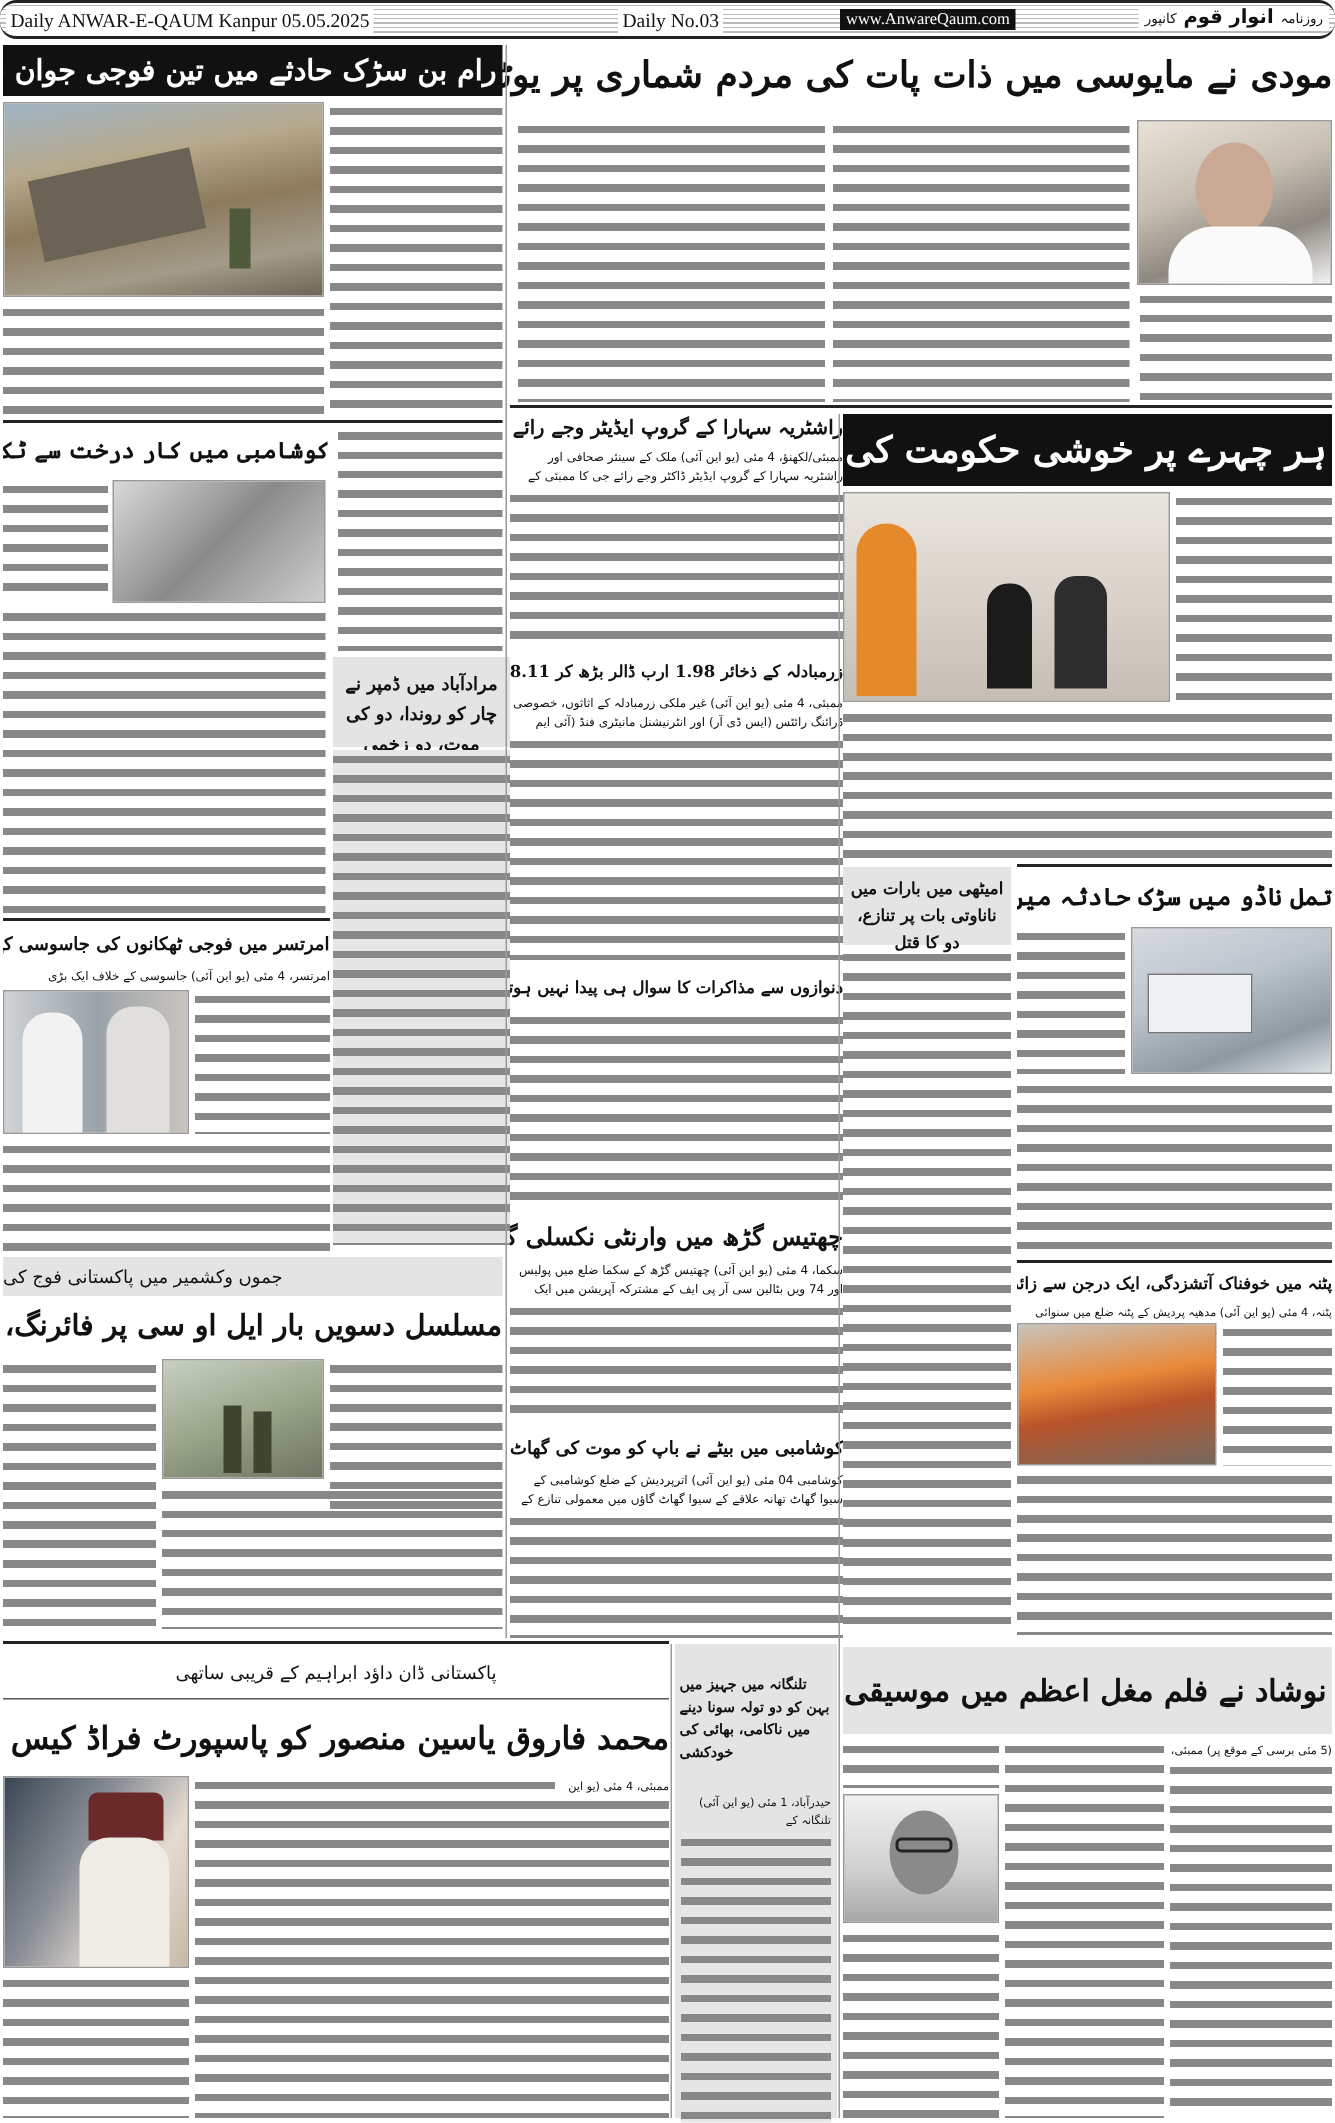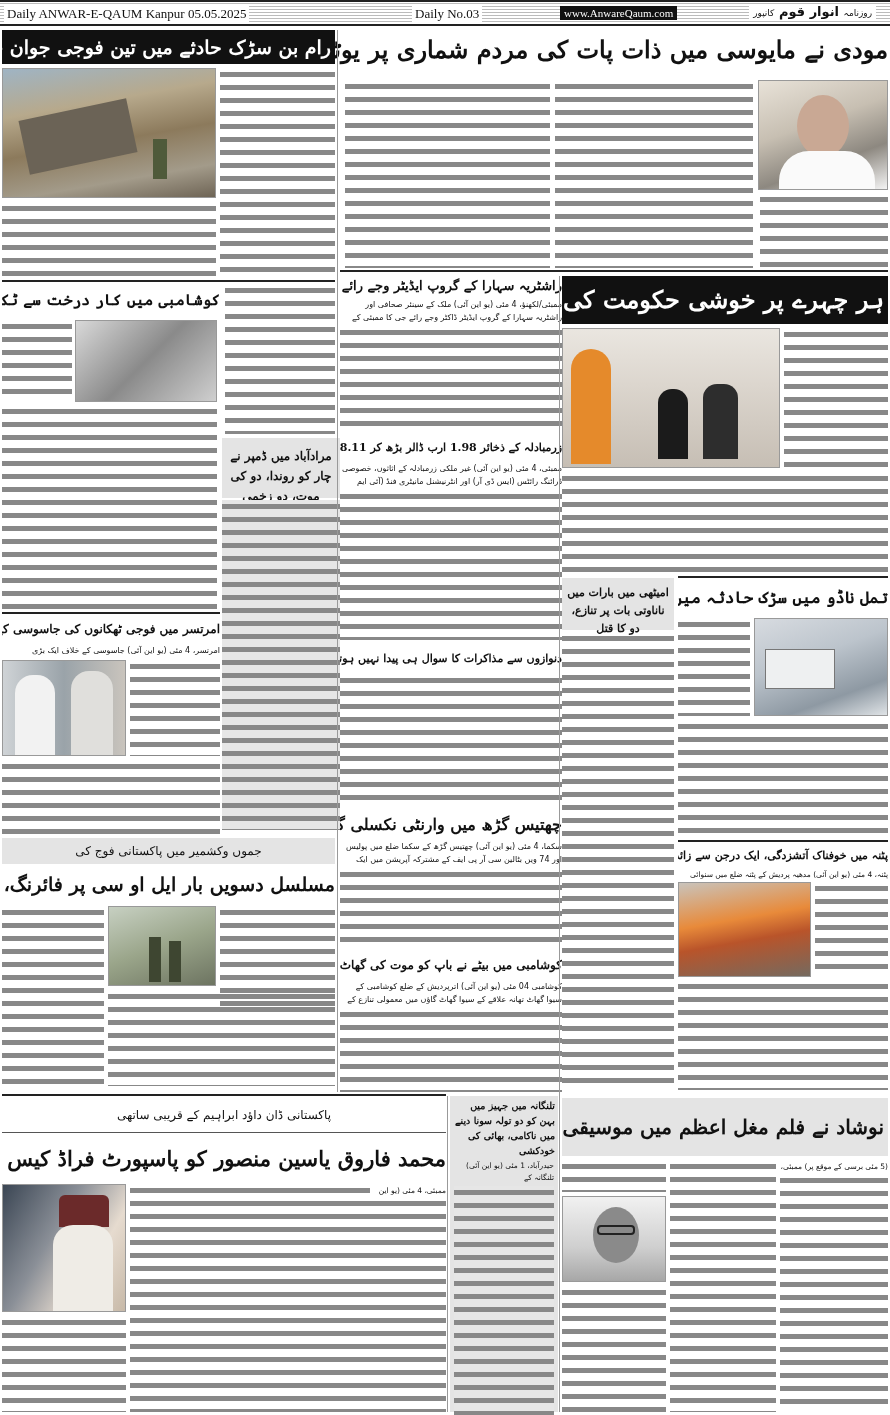--- a/index.html
+++ b/index.html
@@ -3,25 +3,25 @@
 <meta charset="utf-8">
 <style>
   * { box-sizing: border-box; margin: 0; padding: 0; }
   html, body { width: 890px; height: 1415px; background: #fff; overflow: hidden; }
   body { font-family: "DejaVu Sans", sans-serif; color: #111; position: relative; }
   .abs { position: absolute; }
   .rtl { direction: rtl; text-align: right; }
 
   
   #masthead { left: 0; top: 0; width: 890px; height: 26px; border-top: 2px solid #222; border-bottom: 2px solid #222;
-    background: repeating-linear-gradient(0deg, #fff 0 2px, #bbb 2px 3px); }
+    background: repeating-linear-gradient(0deg, #fff 0 2px, #bbb 2px 3px); border-radius: 11px; }
   .mh-left { left: 4px; top: 4px; font-family: "Liberation Serif", serif; font-size: 13px; background: #fff; padding: 0 3px; }
   .mh-page { left: 412px; top: 4px; font-family: "Liberation Serif", serif; font-size: 13px; background: #fff; padding: 0 3px; }
   .mh-url { left: 560px; top: 4px; font-family: "Liberation Serif", serif; font-size: 11px; background: #111; color: #fff; padding: 1px 4px; }
-  .mh-brand { right: 14px; top: 2px; font-size: 13px; font-weight: bold; background: #fff; padding: 0 4px; direction: rtl; }
+  .mh-brand { right: 4px; top: 2px; font-size: 13px; font-weight: bold; background: #fff; padding: 0 4px; direction: rtl; }
   .mh-brand small { font-size: 9px; font-weight: normal; }
 
   
   .hl { font-family: "DejaVu Serif", serif; font-weight: bold; direction: rtl; text-align: right; white-space: nowrap; overflow: hidden; }
   .hl-black { background: #111; color: #fff; }
   .hl-gray { background: #e4e4e4; }
 
   
   .col { font-size: 8.5px; line-height: 13px; color: #333; direction: rtl; text-align: justify; overflow: hidden;
     background-image: repeating-linear-gradient(180deg, transparent 0 4px, #888 4px 9px, transparent 9px 13px);
@@ -131,21 +131,21 @@
 
 <div class="abs rule" style="left:678px;top:840px;width:210px;"></div>
 <div class="abs hl" style="left:678px;top:844px;width:210px;height:24px;font-size:11px;line-height:24px;">پٹنہ میں خوفناک آتشزدگی، ایک درجن سے زائد گھر جل کر خاکستر</div>
 <div class="abs rtl" style="left:678px;top:868px;width:210px;height:13px;font-size:7.5px;line-height:13px;overflow:hidden;">پٹنہ، 4 مئی (یو این آئی) مدھیہ پردیش کے پٹنہ ضلع میں سنوائی تھانہ علاقے کے تحت رام</div>
 <div class="abs col" style="left:815px;top:882px;width:73px;height:95px;"></div>
 <div class="abs photo" style="left:678px;top:882px;width:133px;height:95px;background:linear-gradient(170deg,#c9c3bb 0%,#e88a3a 40%,#b9542a 60%,#756a5f 100%);"></div>
 <div class="abs col" style="left:678px;top:980px;width:210px;height:110px;"></div>
 <div class="abs col" style="left:562px;top:840px;width:112px;height:250px;"></div>
 
 <div class="abs hl-gray" style="left:2px;top:838px;width:333px;height:26px;">
-  <div class="hl" style="font-size:12px;line-height:26px;text-align:center;font-weight:normal;">جموں وکشمیر میں پاکستانی فوج کی</div>
+  <div class="hl" style="font-size:12px;line-height:26px;text-align:left;font-weight:normal;">جموں وکشمیر میں پاکستانی فوج کی</div>
 </div>
 <div class="abs hl" style="left:2px;top:866px;width:333px;height:36px;font-size:19px;line-height:36px;">مسلسل دسویں بار ایل او سی پر فائرنگ، مناسب جواب دیا گیا</div>
 <div class="abs col" style="left:220px;top:906px;width:115px;height:100px;"></div>
 <div class="abs photo" style="left:108px;top:906px;width:108px;height:80px;background:linear-gradient(160deg,#c7d0c2 0%,#9aa58a 50%,#6d7461 100%);">
   <div class="abs" style="left:40px;top:30px;width:12px;height:45px;background:#3e4631;"></div>
   <div class="abs" style="left:60px;top:34px;width:12px;height:41px;background:#3e4631;"></div>
 </div>
 <div class="abs col" style="left:2px;top:906px;width:102px;height:180px;"></div>
 <div class="abs col" style="left:108px;top:990px;width:227px;height:96px;"></div>
 
@@ -159,21 +159,21 @@
 <div class="abs hl" style="left:2px;top:1138px;width:444px;height:42px;font-size:21px;line-height:42px;">محمد فاروق یاسین منصور کو پاسپورٹ فراڈ کیس میں 5 سال قید کی سزا</div>
 <div class="abs photo" style="left:2px;top:1184px;width:124px;height:128px;background:linear-gradient(120deg,#3b4654 0%,#8a8f97 40%,#e6dbcf 70%,#c7b9a8 100%);">
   <div class="abs" style="left:56px;top:10px;width:50px;height:32px;background:#6b2a2a;border-radius:6px 6px 0 0;"></div>
   <div class="abs" style="left:50px;top:40px;width:60px;height:88px;background:#efece6;border-radius:20px 20px 0 0;"></div>
 </div>
 <div class="abs col" style="left:130px;top:1184px;width:316px;height:228px;"></div>
 <div class="abs rtl" style="left:370px;top:1184px;width:76px;height:13px;font-size:7.5px;line-height:13px;overflow:hidden;background:#fff;">ممبئی، 4 مئی (یو این آئی) ممبئی میں</div>
 <div class="abs col" style="left:2px;top:1316px;width:124px;height:96px;"></div>
 
 <div class="abs hl-gray" style="left:450px;top:1096px;width:108px;height:316px;">
-  <div class="hl" style="font-size:9.5px;line-height:15px;white-space:normal;text-align:right;padding:2px 3px;">تلنگانہ میں جہیز میں بہن کو دو تولہ سونا دینے میں ناکامی، بھائی کی خودکشی</div>
+  <div class="hl" style="font-size:9.5px;line-height:15px;white-space:normal;text-align:left;padding:20px 3px;">تلنگانہ میں جہیز میں بہن کو دو تولہ سونا دینے میں ناکامی، بھائی کی خودکشی</div>
   <div class="rtl" style="font-size:7.5px;line-height:12px;padding:0 4px;">حیدرآباد، 1 مئی (یو این آئی) تلنگانہ کے</div>
   <div class="col col-gray" style="margin:2px 4px;height:230px;"></div>
 </div>
 
 <div class="abs hl hl-gray" style="left:562px;top:1098px;width:326px;height:58px;font-size:20px;line-height:58px;padding-right:4px;">نوشاد نے فلم مغل اعظم میں موسیقی دینے سے منع کر دیا تھا</div>
 <div class="abs rtl" style="left:780px;top:1160px;width:108px;height:13px;font-size:7.5px;line-height:13px;overflow:hidden;">(5 مئی برسی کے موقع پر) ممبئی، 4 مئی</div>
 <div class="abs col" style="left:780px;top:1174px;width:108px;height:238px;"></div>
 <div class="abs col" style="left:670px;top:1160px;width:106px;height:252px;"></div>
 <div class="abs col" style="left:562px;top:1160px;width:104px;height:32px;"></div>
 <div class="abs photo" style="left:562px;top:1196px;width:104px;height:86px;background:linear-gradient(180deg,#f1f1f1 0%,#cfcfcf 60%,#a7a7a7 100%);filter:grayscale(1);">

